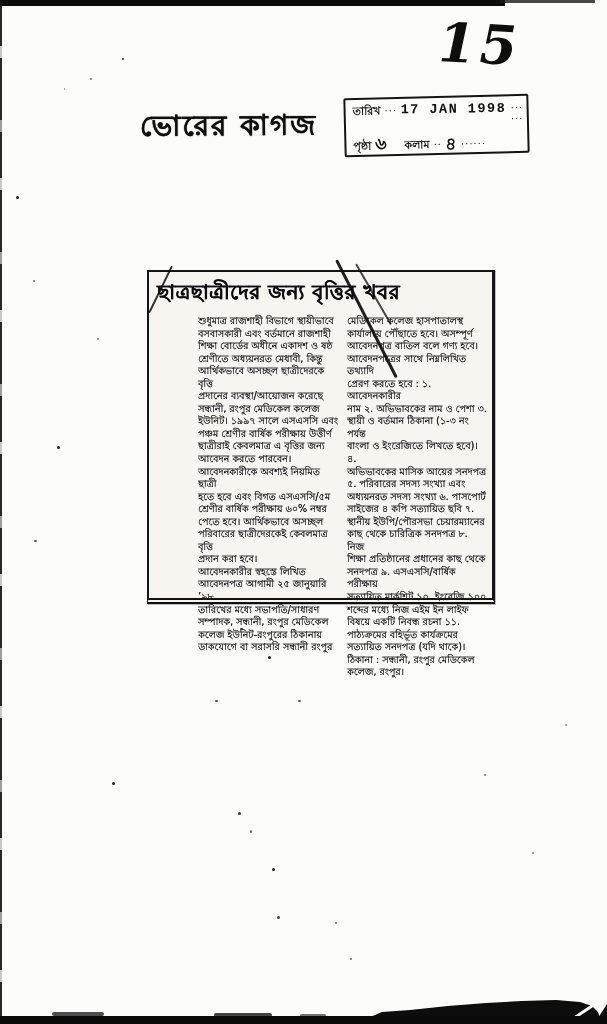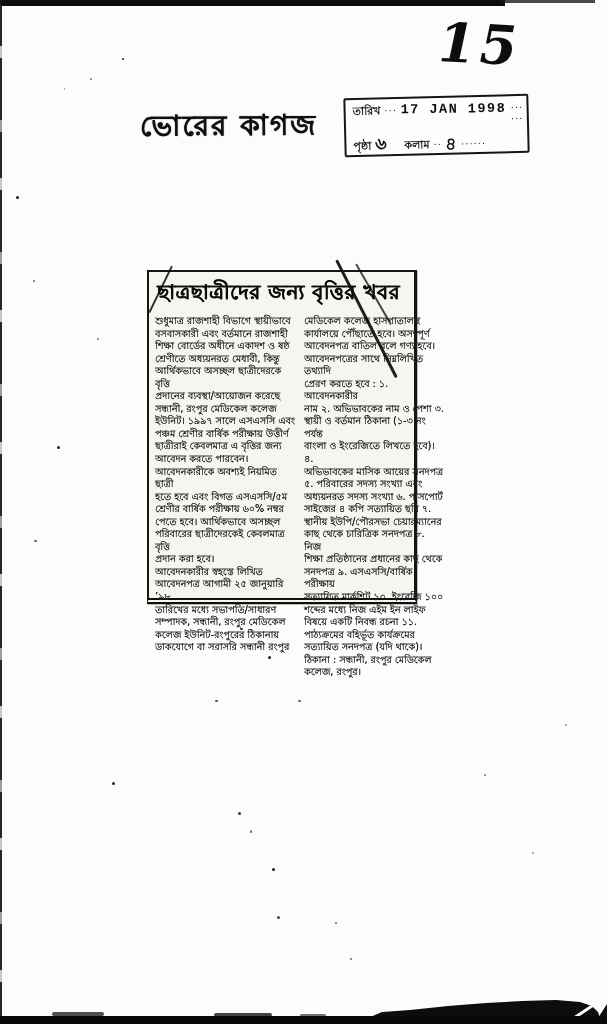--- a/index.html
+++ b/index.html
@@ -58,36 +58,36 @@
     transform:rotate(.6deg);color:#101010;
   }
   .hand{
     font-size:17px;font-weight:600;display:inline-block;
     transform:rotate(-12deg);color:#0d0d0d;
     font-family:"DejaVu Serif","Liberation Serif",serif;
   }
   .hand.col-val{transform:rotate(8deg) translateY(2px);}
   
   .clipping{
-    position:absolute;left:147px;top:270px;width:270px;height:334px;
+    position:absolute;left:147px;top:270px;width:348px;height:334px;
     background:#f7f5ef;
     border-left:2px solid #161616;
     border-top:2px solid #161616;
     border-right:3px solid #161616;
     border-bottom:6px double #111;
     box-sizing:border-box;
     box-shadow:1px 1px 0 rgba(0,0,0,.25);
   }
   .headline{
     padding:5px 6px 2px 8px;
     font-size:20px;font-weight:bold;letter-spacing:.5px;
     color:#0c0c0c;white-space:nowrap;
     text-shadow:.4px 0 0 #111;
   }
-  .columns{display:flex;gap:9px;padding:3px 5px 0 6px;}
+  .columns{display:flex;gap:9px;padding:3px 5px 0 6px;justify-content:flex-end;}
   .col{
     width:140px;flex:0 0 auto;
     font-size:9.6px;line-height:12.55px;
     white-space:pre-line;color:#1c1c1c;
     text-shadow:.2px 0 0 #333;
   }
   .pen-stroke{position:absolute;background:#0c0c0c;border-radius:2px;}
   .stroke-right{left:186px;top:-12px;width:3px;height:132px;transform:rotate(-27deg);transform-origin:top center;opacity:.92;}
   .stroke-right2{left:206px;top:-8px;width:2px;height:70px;transform:rotate(-30deg);transform-origin:top center;opacity:.75;}
   .stroke-left{left:22px;top:-6px;width:2px;height:52px;transform:rotate(26deg);transform-origin:top center;opacity:.85;}

